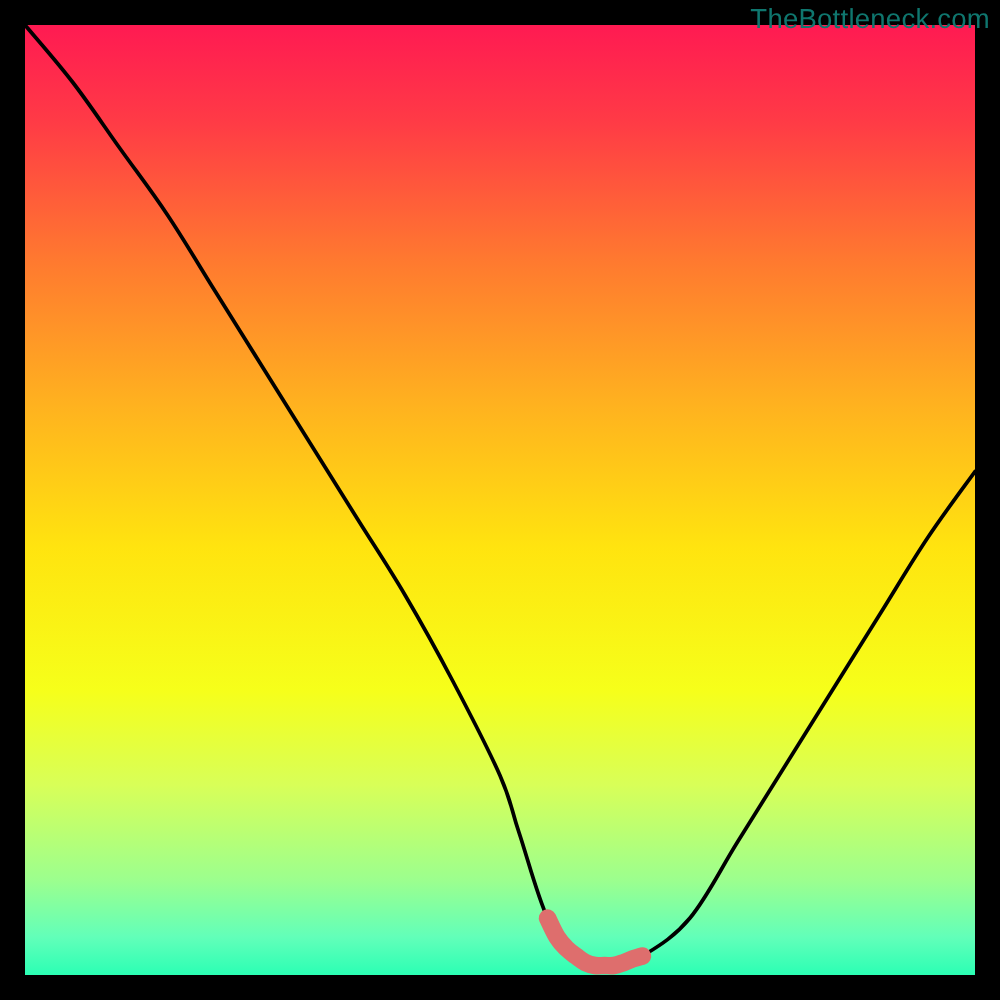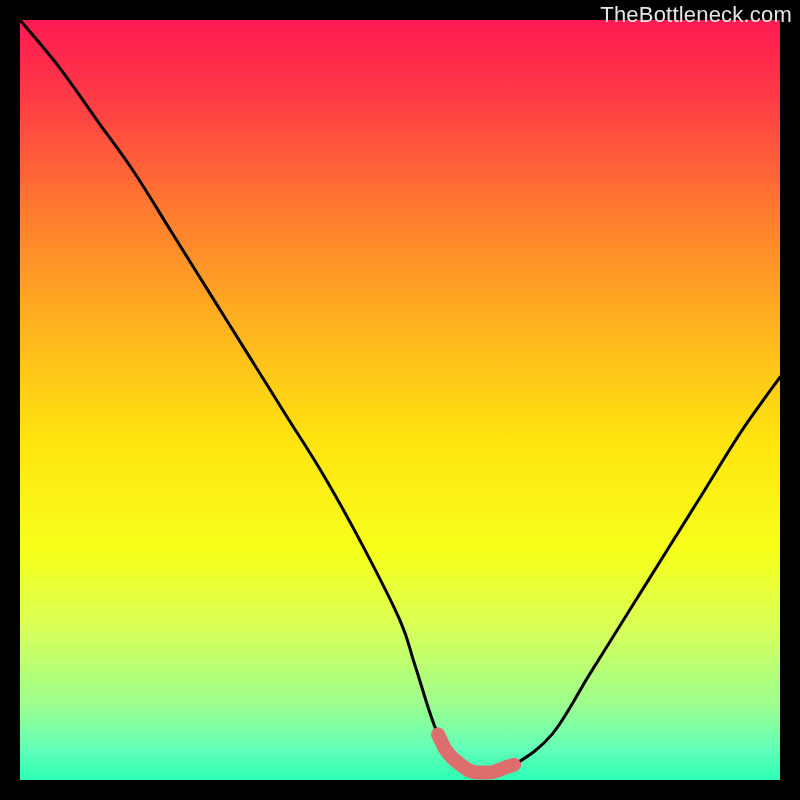--- a/index.html
+++ b/index.html
@@ -26,21 +26,21 @@
     overflow: hidden;
   }
   .gradient {
     position: absolute;
     left: 0; top: 0; width: 100%; height: 100%;
   }
   .watermark {
     position: absolute;
     top: 2px;
     right: 8px;
-    color: #e5e5e5;
+    color: #0f766e;
     font-size: 22px;
     letter-spacing: 0.2px;
     user-select: none;
   }
   svg.curve-layer {
     position: absolute;
     left: 0; top: 0;
     width: 100%; height: 100%;
     overflow: visible;
   }

